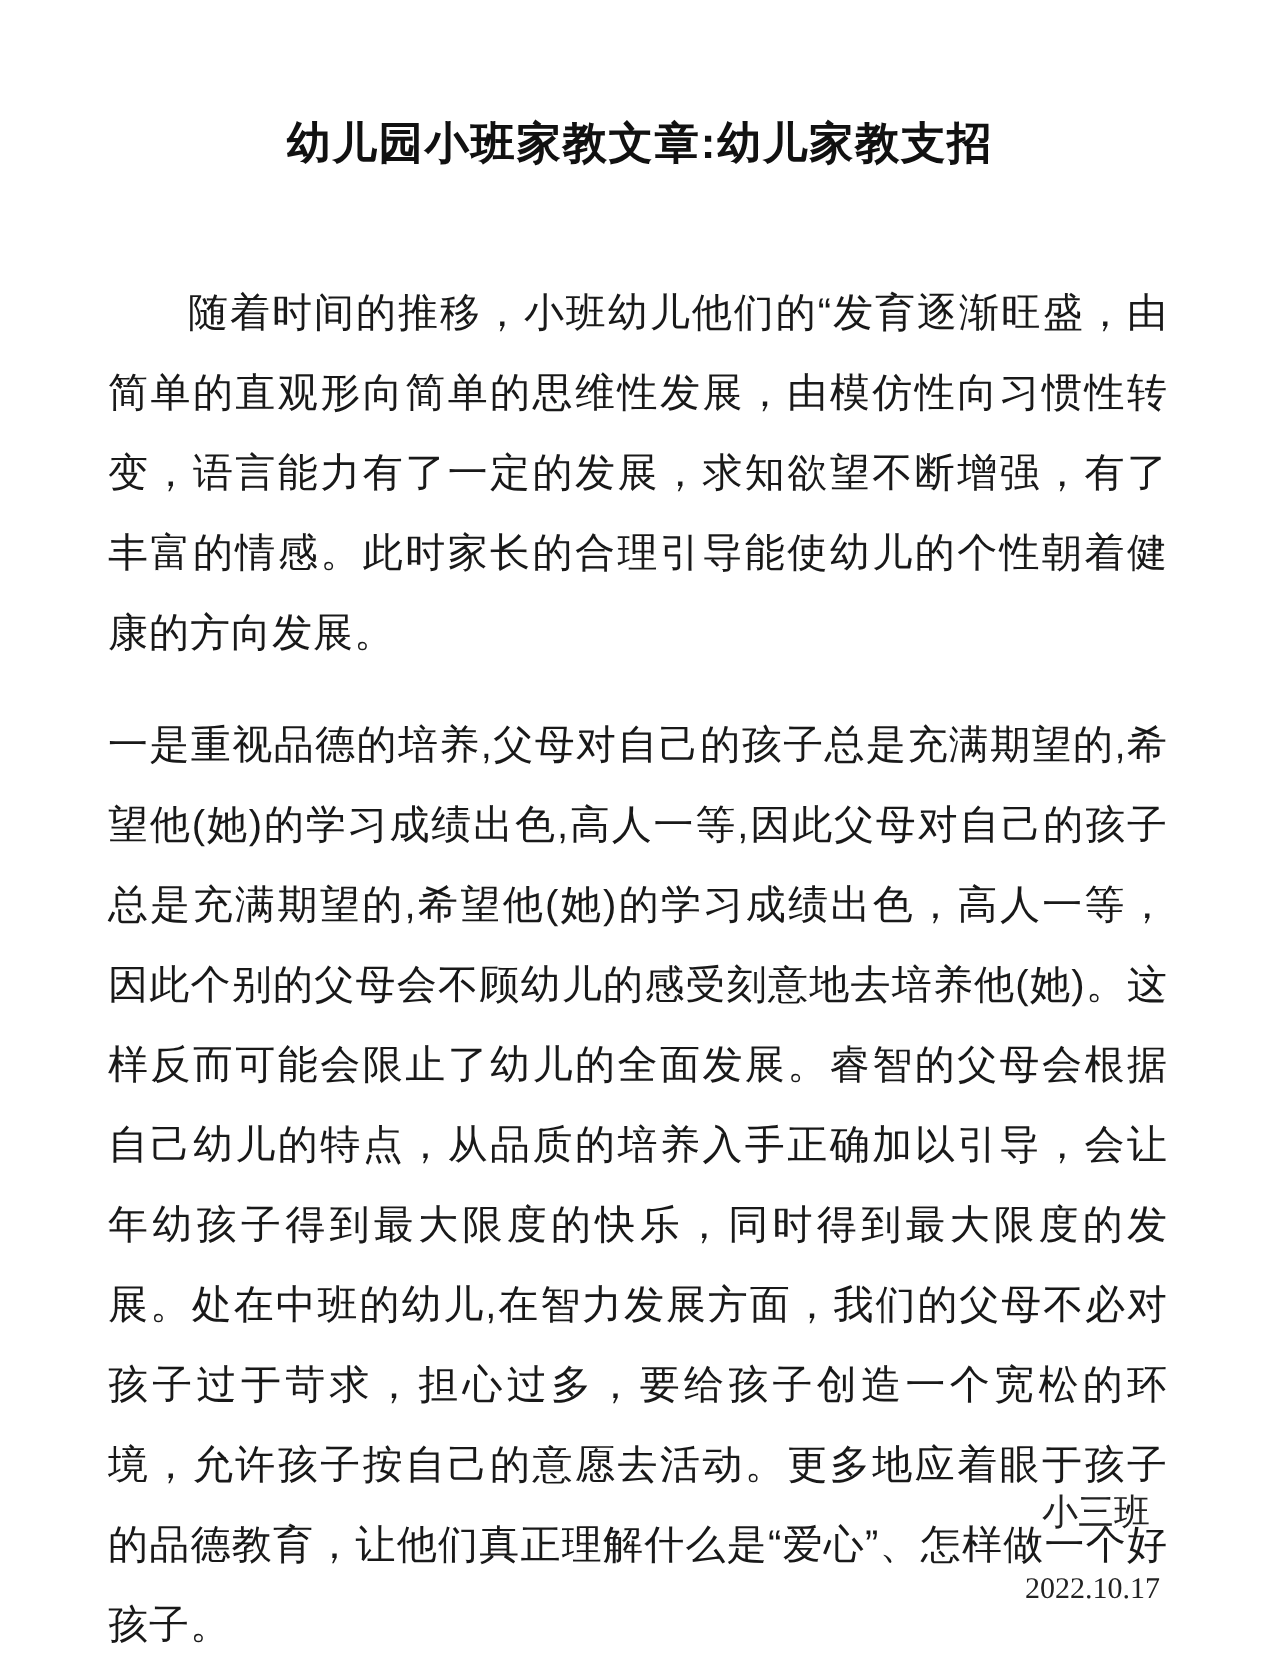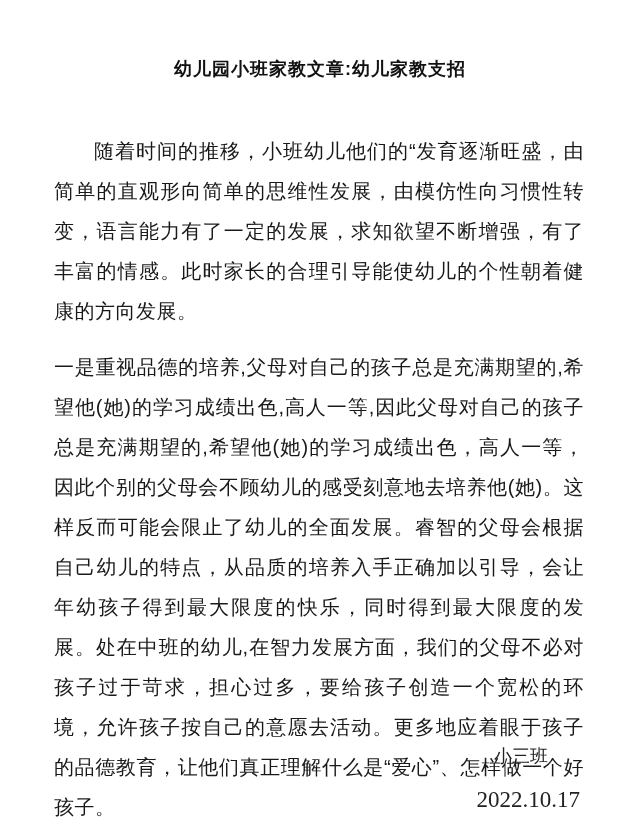--- a/index.html
+++ b/index.html
@@ -14,21 +14,21 @@
     background: #ffffff;
     overflow: hidden;
     font-family: "Liberation Sans", "DejaVu Sans", sans-serif;
     color: #1a1a1a;
     box-sizing: border-box;
   }
   .doc-title {
     margin: 0;
     padding-top: 57px;
     text-align: center;
-    font-size: 18px;
+    font-size: 22px;
     font-weight: 700;
     letter-spacing: 1px;
     color: #111111;
   }
   .doc-body {
     margin: 50px 40px 0 38px;
     font-size: 20px;
     line-height: 40px;
     text-align: justify;
     text-justify: inter-character;
@@ -43,30 +43,30 @@
   }
   .sig-block {
     position: absolute;
     right: 0;
     width: 100%;
     text-align: right;
     box-sizing: border-box;
   }
   .signature {
     top: 744px;
-    padding-right: 92px;
+    padding-right: 65px;
     font-size: 18px;
     font-family: "Liberation Serif", "DejaVu Serif", serif;
     color: #222222;
     margin-left: 21px;
   }
   .doc-date {
     top: 787px;
     padding-right: 60px;
-    font-size: 23px;
+    font-size: 15px;
     font-family: "Liberation Serif", "DejaVu Serif", serif;
     color: #222222;
   }
 </style>
 </head>
 <body>
 
 <div class="page">
 
   <h1 class="doc-title">幼儿园小班家教文章:幼儿家教支招</h1>

